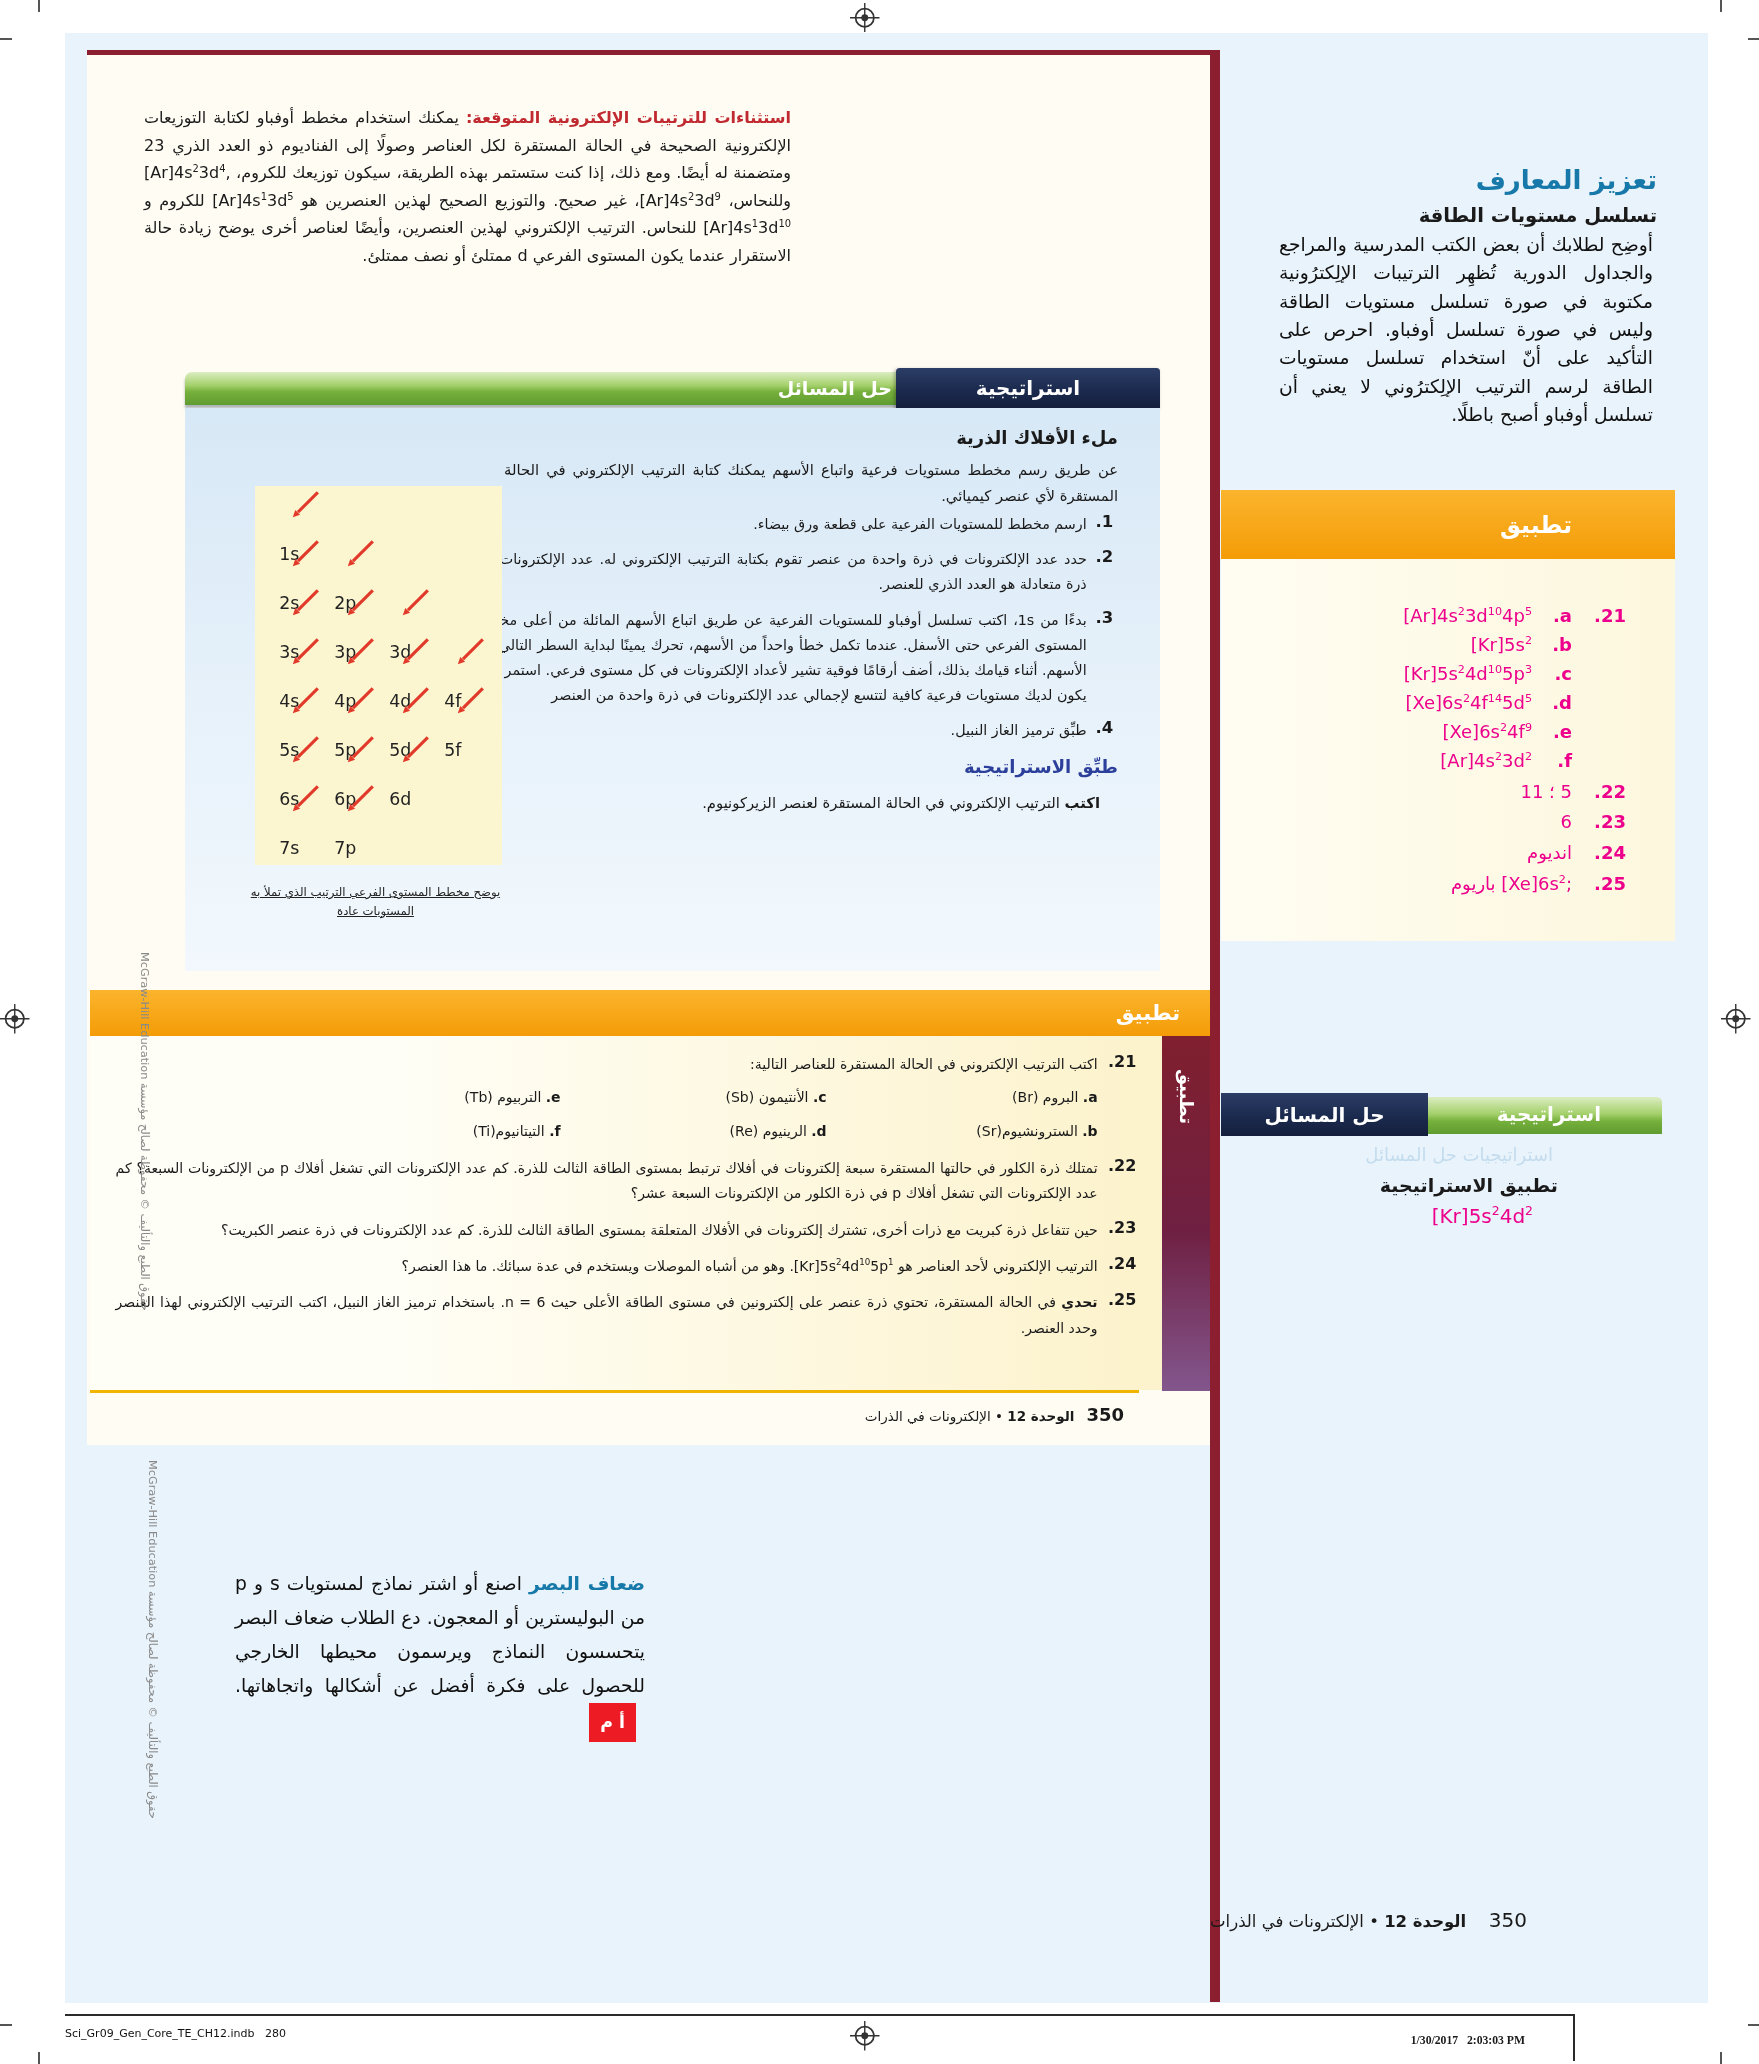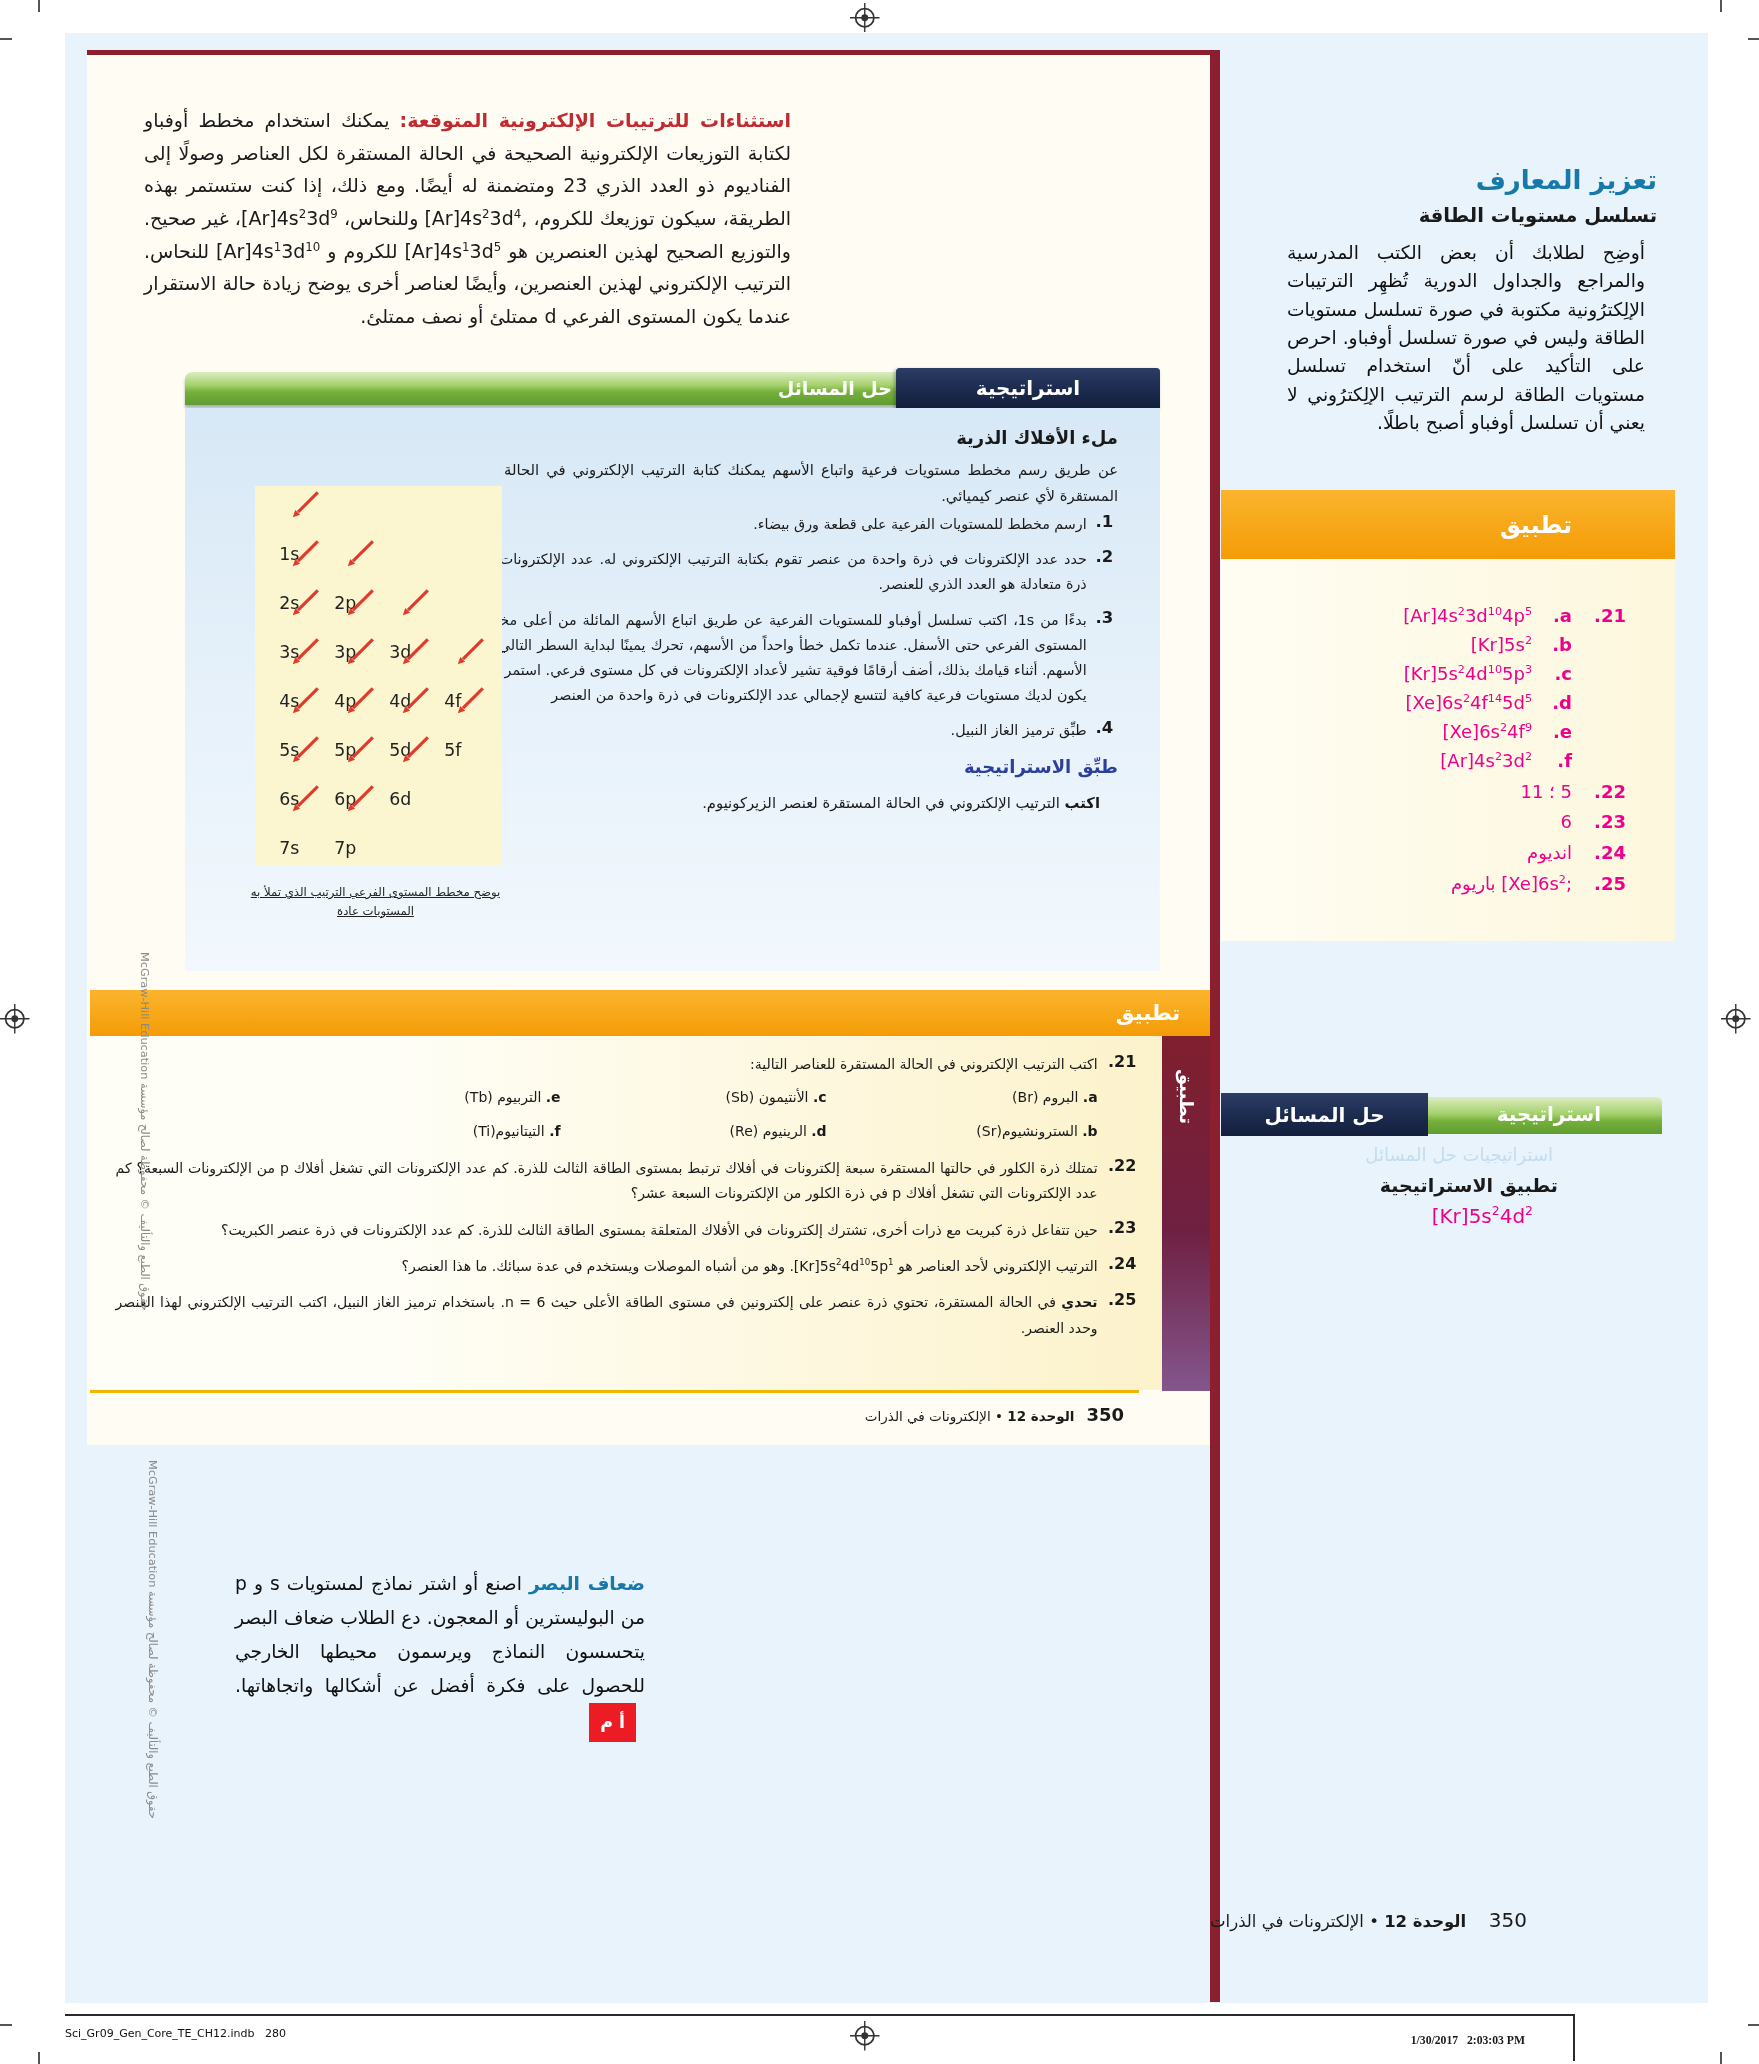--- a/index.html
+++ b/index.html
@@ -11,21 +11,21 @@
   .reg{position:absolute;width:29.5px;height:29.5px;}
   .cm{position:absolute;background:#555;}
 
   
   .maroon-line{position:absolute;left:1210px;top:50px;width:9.6px;height:1952px;background:#8c1f2f;}
 
   
   .main-page{position:absolute;left:87px;top:50px;width:1123px;height:1395px;
              background:#fefcf3;border-top:5.2px solid #8c1f2f;box-sizing:border-box;}
   .intro{position:absolute;left:57px;top:49px;width:647px;direction:rtl;text-align:justify;
-         font-size:19px;line-height:1.72;margin:0;}
+         font-size:16px;line-height:1.72;margin:0;}
   .intro-lead{color:#c02a30;font-weight:700;}
   .fm{white-space:nowrap;unicode-bidi:isolate;}
   sup{font-size:62%;line-height:0;vertical-align:super;}
 
   
   .strategy{position:absolute;left:98px;top:313px;width:975px;}
   .strat-header{position:relative;height:40px;}
   .green-bar{position:absolute;left:0;top:3.5px;width:721px;height:33px;border-radius:7px 0 0 0;
              background:linear-gradient(180deg,#dcedc2 0%,#a5d16c 40%,#76b03c 60%,#5f9c31 100%);
              box-shadow:0 3.5px 2.6px -0.9px rgba(90,105,120,.5);
@@ -77,21 +77,21 @@
 
   .page-footer{position:absolute;right:86px;top:1349px;direction:rtl;display:flex;gap:12px;align-items:baseline;}
   .pf-num{font-weight:700;font-size:18px;}
   .pf-txt{font-size:13.5px;}
 
   
   .sidebar{position:absolute;left:1221px;top:35px;width:484px;}
   .enrich{padding:130px 48px 0 54px;direction:rtl;}
   .enrich h2{margin:0;color:#1779a9;font-size:26px;font-weight:700;text-align:right;}
   .enrich h3{margin:8.7px 0 3.5px;font-size:19.6px;font-weight:700;text-align:right;}
-  .enrich p{margin:12px;font-size:18.7px;line-height:1.52;text-align:justify;color:#101010;}
+  .enrich p{margin:4px;font-size:18.7px;line-height:1.52;text-align:justify;color:#101010;}
   .ans-block{position:absolute;left:0;top:455px;width:454px;}
   .ans-header{height:69px;background:linear-gradient(180deg,#fbb42d,#f49c07);
               display:flex;align-items:center;justify-content:flex-end;padding-right:103px;box-sizing:border-box;}
   .ans-header span{color:#fff;font-weight:700;font-size:23.5px;}
   .ans-body{background:linear-gradient(to left,#fdf7dd,#fffdf3);padding:42px 49px 31px 15.6px;min-height:382px;
             box-sizing:border-box;color:#ec008c;}
   .ans{display:flex;direction:rtl;line-height:29px;margin-bottom:1.7px;font-size:18px;}
   .ans-num{font-weight:700;min-width:54px;text-align:right;}
   .ans-subs{flex:1;}
   .ans-sub{display:flex;direction:rtl;line-height:29px;}

